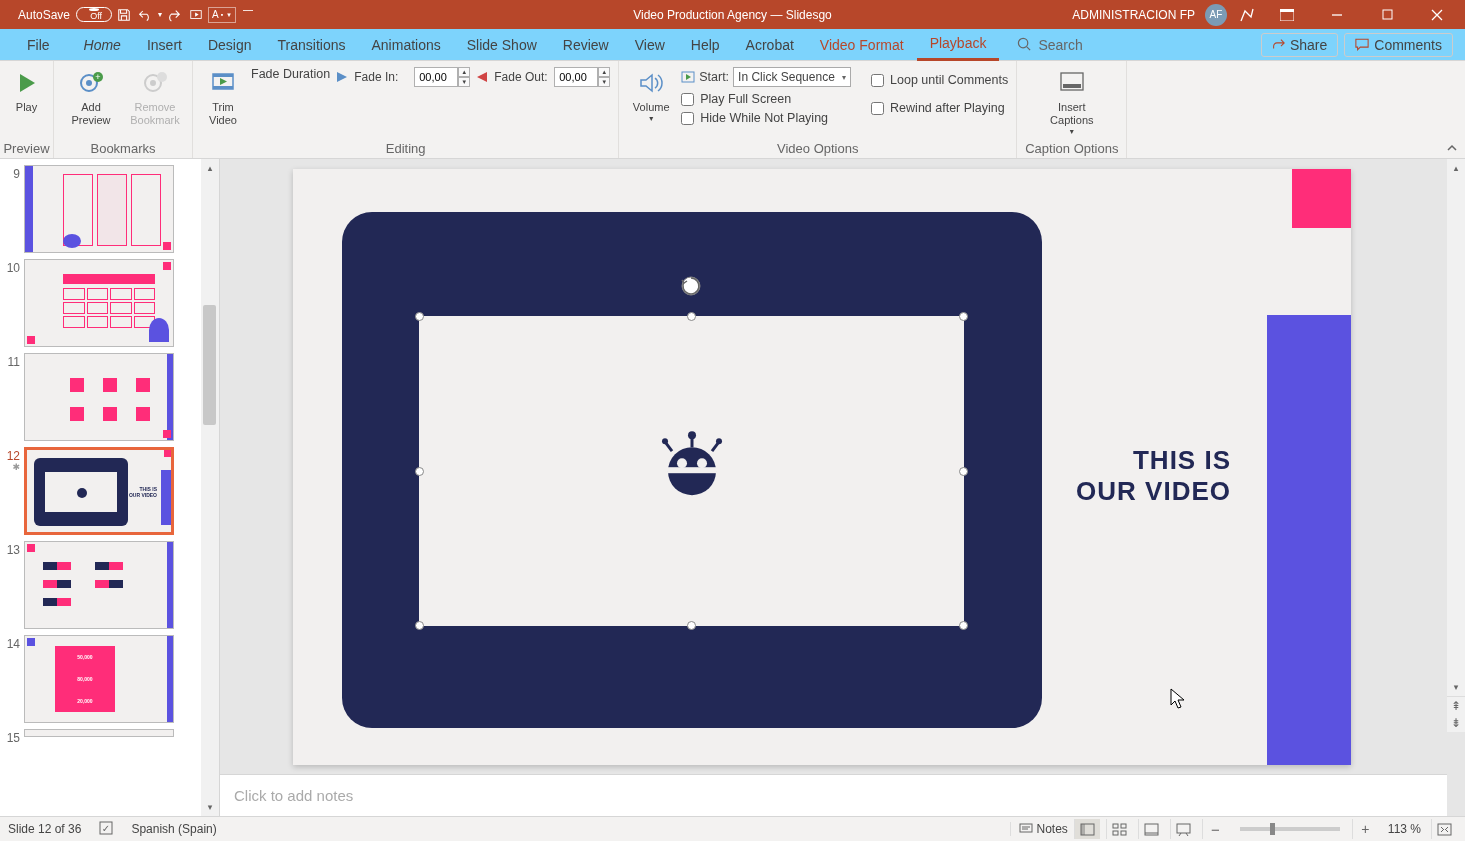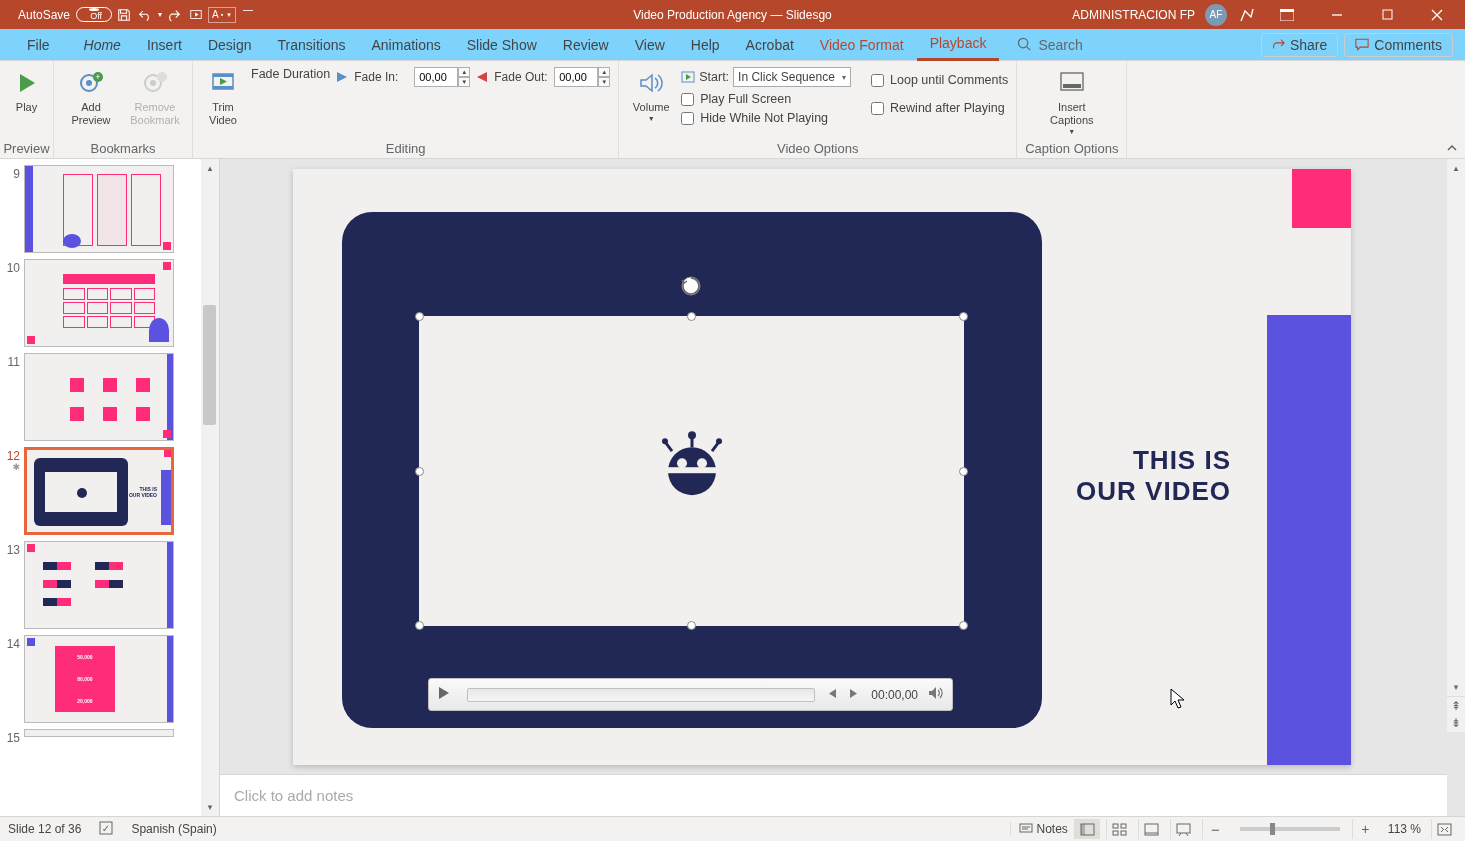--- a/index.html
+++ b/index.html
@@ -524,45 +524,20 @@
         </div>
         <div class="sel-handle" style="left:122px;top:143px;"></div>
         <div class="sel-handle" style="left:394px;top:143px;"></div>
         <div class="sel-handle" style="left:666px;top:143px;"></div>
         <div class="sel-handle" style="left:122px;top:298px;"></div>
         <div class="sel-handle" style="left:666px;top:298px;"></div>
         <div class="sel-handle" style="left:122px;top:452px;"></div>
         <div class="sel-handle" style="left:394px;top:452px;"></div>
         <div class="sel-handle" style="left:666px;top:452px;"></div>
 
-        <div class="video-controls">
-          <div class="vc-play">
-            <svg width="14" height="14" viewBox="0 0 14 14">
-                <path d="M2 1 L12 7 L2 13 Z" fill="#666"></path>
-              </svg>
-          </div>
-          <div class="vc-track"></div>
-          <div style="cursor:pointer;">
-            <svg width="13" height="13" viewBox="0 0 13 13">
-                <path d="M3 2 v9 M11 2 L4 6.5 L11 11 Z" fill="#777"></path>
-              </svg>
-          </div>
-          <div style="cursor:pointer;">
-            <svg width="13" height="13" viewBox="0 0 13 13">
-                <path d="M10 2 v9 M2 2 L9 6.5 L2 11 Z" fill="#777"></path>
-              </svg>
-          </div>
-          <span>00:00,00</span>
-          <div style="cursor:pointer;">
-            <svg width="16" height="14" viewBox="0 0 16 14">
-                <path d="M1 5 h3 l4 -4 v12 l-4 -4 h-3 z" fill="#777"></path>
-                <path d="M10 4 a4 4 0 0 1 0 6 M12 2 a7 7 0 0 1 0 10" fill="none" stroke="#777" stroke-width="1.2"></path>
-              </svg>
-          </div>
-        </div>
 
         <div class="slide-title">
           <div class="l1">THIS IS</div>
           <div class="l2">OUR VIDEO</div>
         </div>
       </div>
 
       <div class="canvas-scroll">
         <div class="arrow">▴</div>
         <div style="position:absolute;bottom:0;width:100%;">

